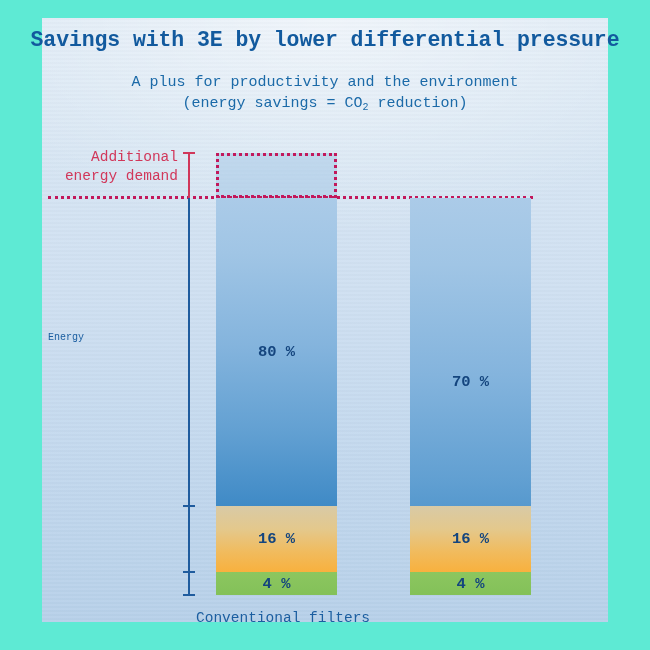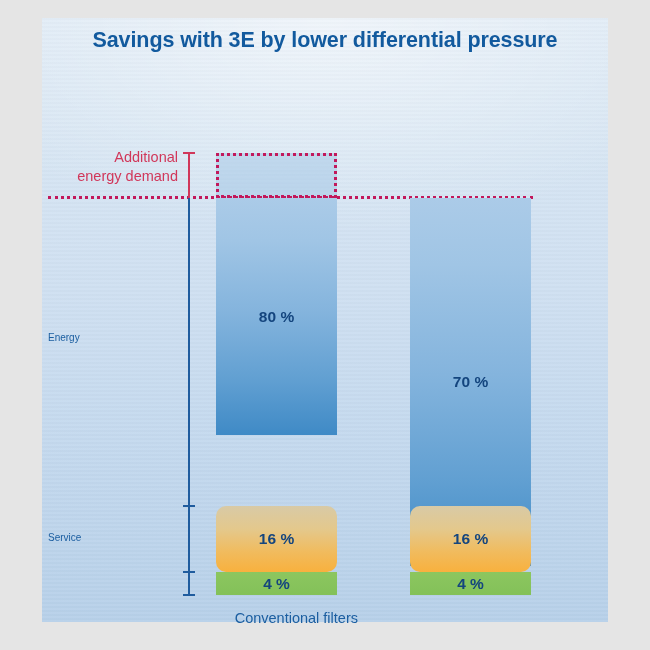--- a/index.html
+++ b/index.html
@@ -11,21 +11,22 @@
     width: 650px;
     height: 650px;
     overflow: hidden;
     font-family: "Liberation Sans", sans-serif;
   }
 
   #canvas {
     position: relative;
     width: 650px;
     height: 650px;
-    background: #e5e5e5;
+    background: #5eead4;
+    font-family: Liberation Mono, monospace;
   }
 
   
   #panel {
     position: absolute;
     left: 42px;
     top: 18px;
     width: 566px;
     height: 604px;
     background:
@@ -169,28 +170,27 @@
     justify-content: center;
     color: #14457e;
     font-weight: bold;
     font-size: 15.5px;
   }
   .seg-energy {
     background: linear-gradient(180deg, #abcbe8 0%, #a0c5e5 18%, #84b4dd 48%, #62a0d2 76%, #3f8ac6 100%);
   }
   .seg-service {
     background: linear-gradient(180deg, #d8caa6 0%, #e4c88c 35%, #f1bb5d 70%, #f8b13e 100%);
-    border-radius: 10px;
   }
   .seg-invest {
     background: linear-gradient(180deg, #8cc65f 0%, #83c159 100%);
   }
 
   
-  .b1 .seg-energy  { top: 186px; height: 237px; text-align: right; }
+  .b1 .seg-energy  { top: 186px; height: 308px; text-align: right; }
   .b1 .seg-service { top: 494px; height: 66px; }
   .b1 .seg-invest  { top: 560px; height: 23px; }
   
   .b2 .seg-energy  { top: 186px; height: 368px; }
   .b2 .seg-service { top: 494px; height: 66px; }
   .b2 .seg-invest  { top: 560px; height: 23px; }
 
   
   .xlabel {
     position: absolute;
@@ -206,39 +206,44 @@
 </style>
 </head>
 <body>
 
 <div id="canvas">
 
   <div id="panel"></div>
 
   <div class="title">Savings with 3E by lower differential pressure</div>
 
+  <div class="subtitle">
+    <span>A plus for productivity and the environment</span>
+    <span class="l2">
+      <span>(energy savings = CO</span><sub class="sub2">2</sub><span> reduction)</span>
+    </span>
+  </div>
 
   <div id="plot">
 
     <div class="addl-label">
       <span>Additional</span><br>
       <span>energy demand</span>
     </div>
     <div id="addl-rect"></div>
     <div id="addl-line"></div>
 
     <div class="axis-red-cap"></div>
     <div class="axis-red"></div>
     <div class="axis-blue"></div>
     <div class="axis-tick t-service"></div>
     <div class="axis-tick t-invest"></div>
     <div class="axis-tick t-bottom"></div>
 
     <div class="seg-label energy">Energy</div>
-    <div class="seg-label service">Service</div>
 
     <div class="bar b1">
       <div class="seg seg-energy">80 %</div>
       <div class="seg seg-service">16 %</div>
       <div class="seg seg-invest">4 %</div>
     </div>
 
     <div class="bar b2">
       <div class="seg seg-energy">70 %</div>
       <div class="seg seg-service">16 %</div>

